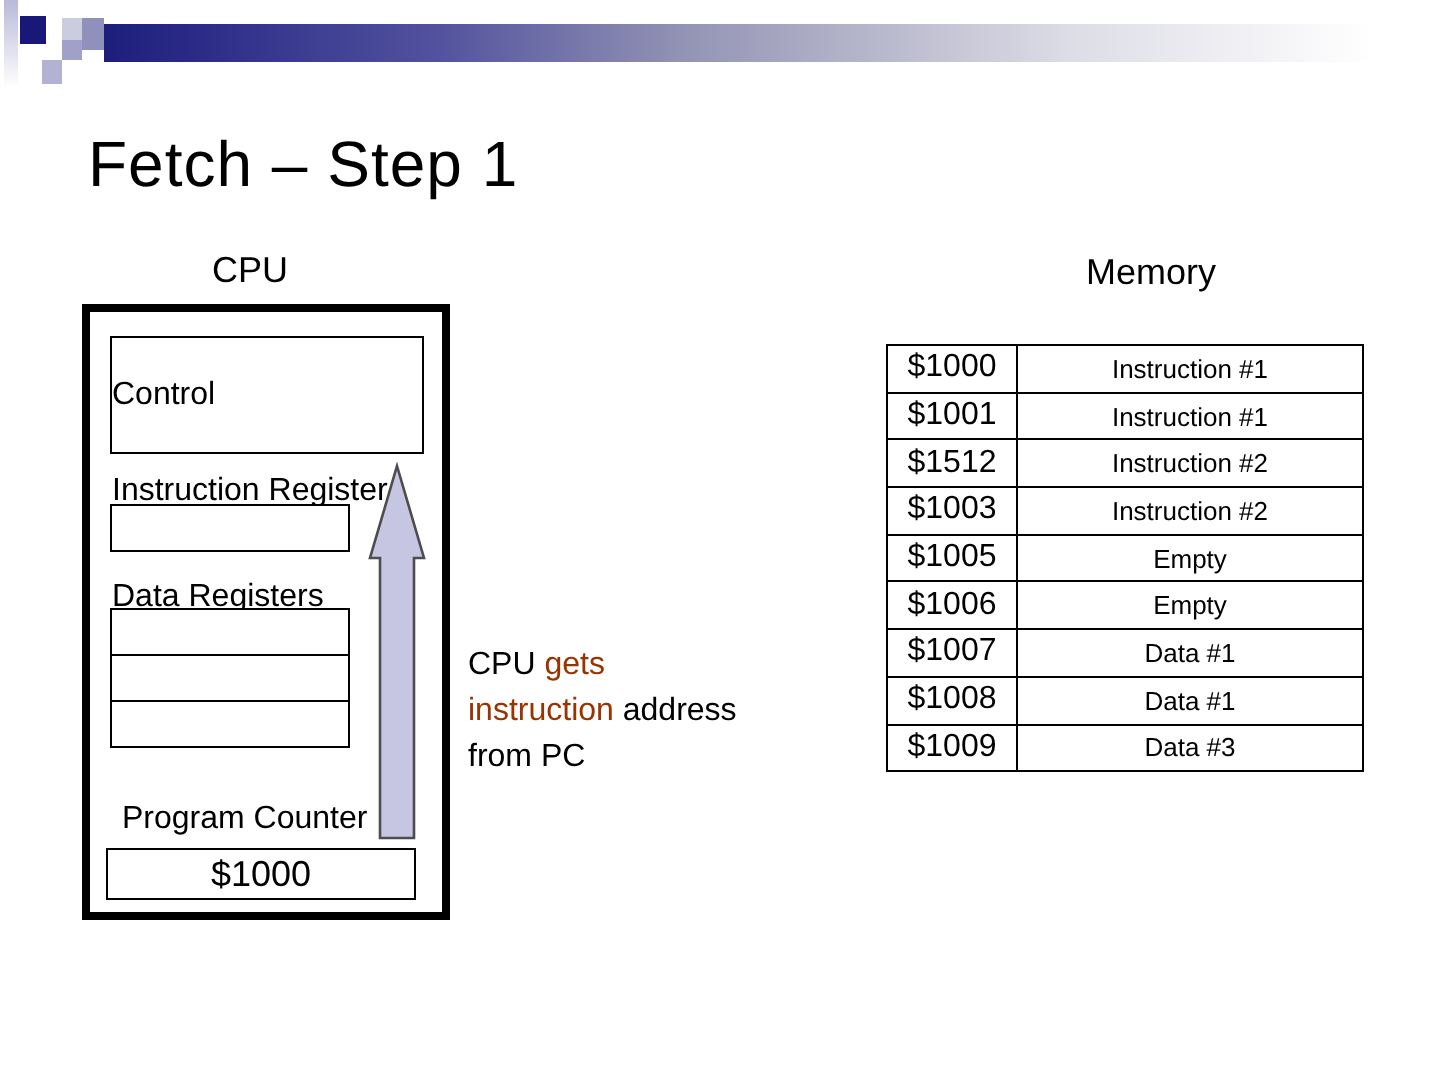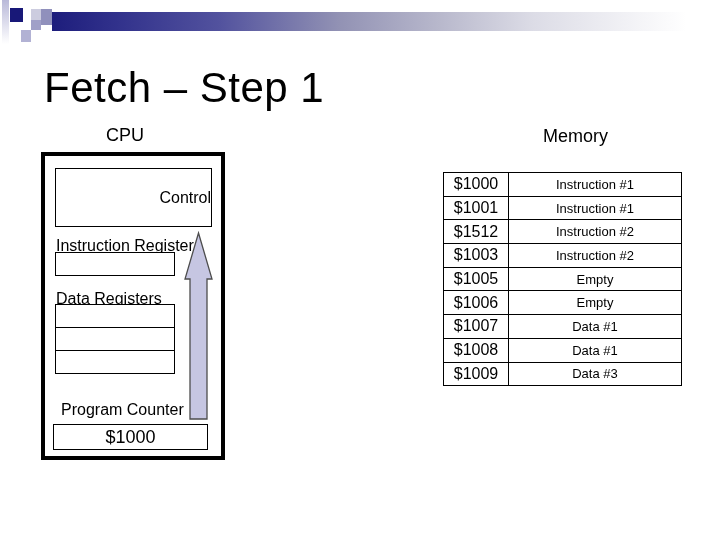--- a/index.html
+++ b/index.html
@@ -26,35 +26,35 @@
   .sq { position: absolute; }
   .sq-dark   { left: 10px; top: 8px;  width: 13px; height: 14px; background: #181878; }
   .sq-light  { left: 31px; top: 9px;  width: 10px; height: 11px; background: #ccccdf; }
   .sq-midr   { left: 41px; top: 9px;  width: 11px; height: 16px; background: #9090bc; }
   .sq-mid    { left: 31px; top: 20px; width: 10px; height: 10px; background: #a0a0c8; }
   .sq-small  { left: 21px; top: 30px; width: 10px; height: 12px; background: #b2b2d4; }
 
   
   .title {
     position: absolute; left: 44px; top: 64px;
-    font-size: 42px; letter-spacing: 0.5px; white-space: nowrap;
+    font-size: 32px; letter-spacing: 0.5px; white-space: nowrap;
   }
   .section-label { position: absolute; font-size: 18px; }
   .cpu-label    { left: 106px; top: 125px; }
   .memory-label { left: 543px; top: 126px; }
 
   
   .cpu-box {
     position: absolute; left: 41px; top: 152px; width: 184px; height: 308px;
     border: 4px solid #000; box-sizing: border-box; background: #fff;
   }
   .control-box {
     position: absolute; left: 55px; top: 168px; width: 157px; height: 59px;
     border: 1px solid #000; box-sizing: border-box;
-    display: flex; align-items: center; justify-content: flex-end;
+    display: flex; align-items: center; justify-content: flex-start;
     font-size: 16px; background: #fff;
   }
   .small-label { position: absolute; font-size: 16px; white-space: nowrap; }
   .ir-label { left: 56px; top: 237px; }
   .ir-box {
     position: absolute; left: 55px; top: 252px; width: 120px; height: 24px;
     border: 1px solid #000; box-sizing: border-box; background: #fff;
   }
   .dr-label { left: 56px; top: 290px; }
   .dr-stack { position: absolute; left: 55px; top: 304px; width: 120px; }
@@ -130,20 +130,25 @@
 
   <div class="small-label pc-label">Program Counter</div>
   <div class="pc-box">
     <span>$1000</span>
   </div>
 
   <svg class="arrow-svg" width="30" height="190" viewBox="0 0 30 190">
     <polygon points="14.5,2 28,48 23,48 23,188 6,188 6,48 1,48" fill="#c6c6e2" stroke="#4d4d4d" stroke-width="1.3"></polygon>
   </svg>
 
+  <div class="annotation">
+    <span>CPU </span><span class="red">gets</span><br>
+    <span class="red">instruction</span><span> address</span><br>
+    <span>from PC</span>
+  </div>
 
   <table class="memory-table">
     <tbody>
       <tr>
         <td class="addr-cell">$1000</td>
         <td class="val-cell">Instruction #1</td>
       </tr>
       <tr>
         <td class="addr-cell">$1001</td>
         <td class="val-cell">Instruction #1</td>

